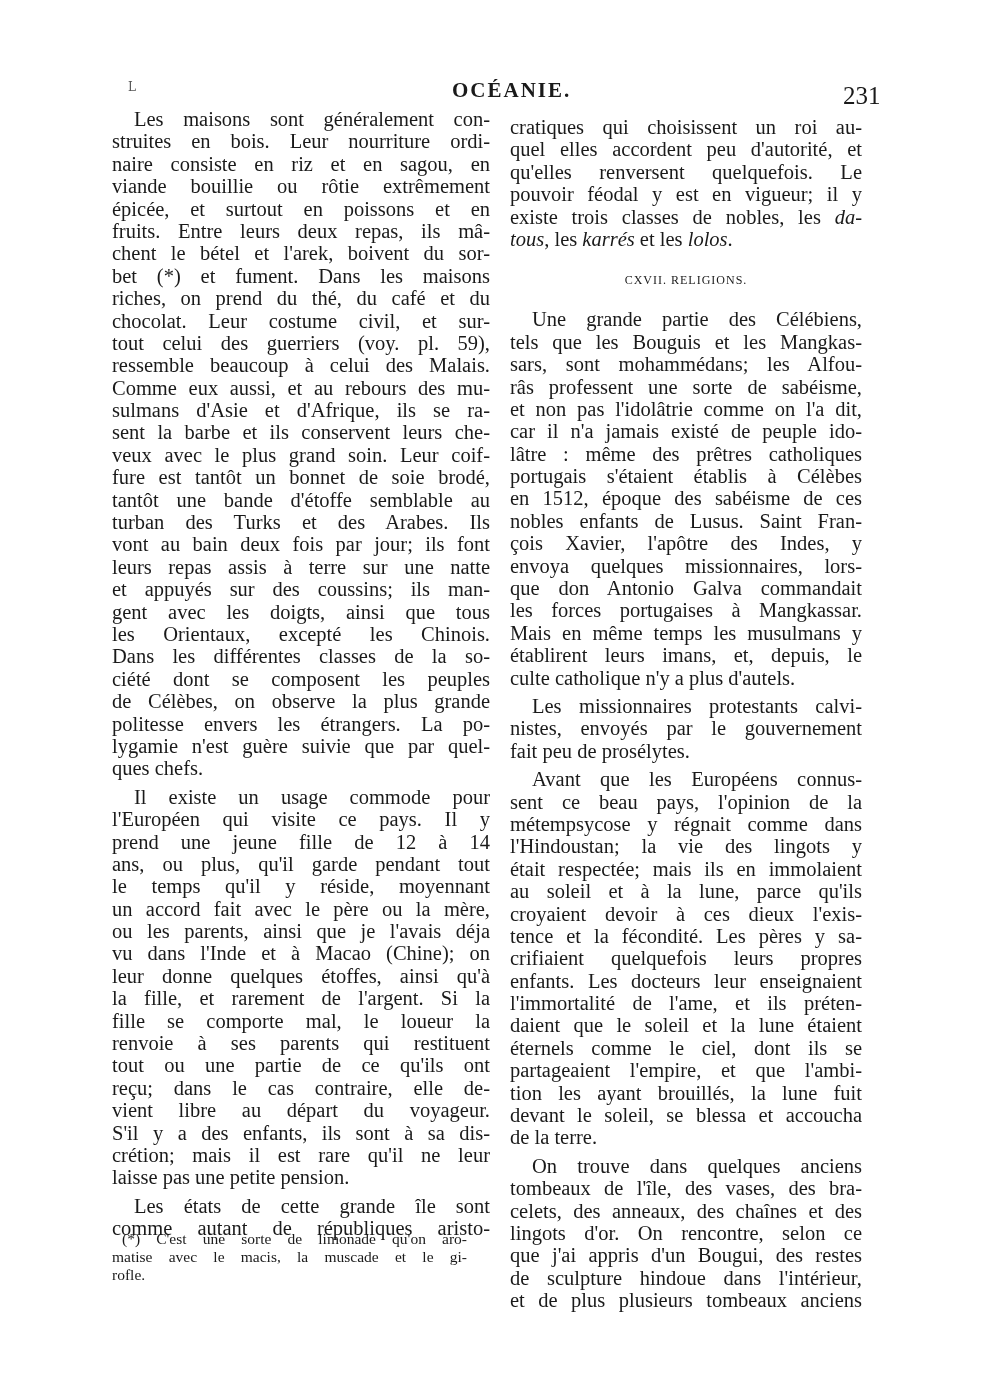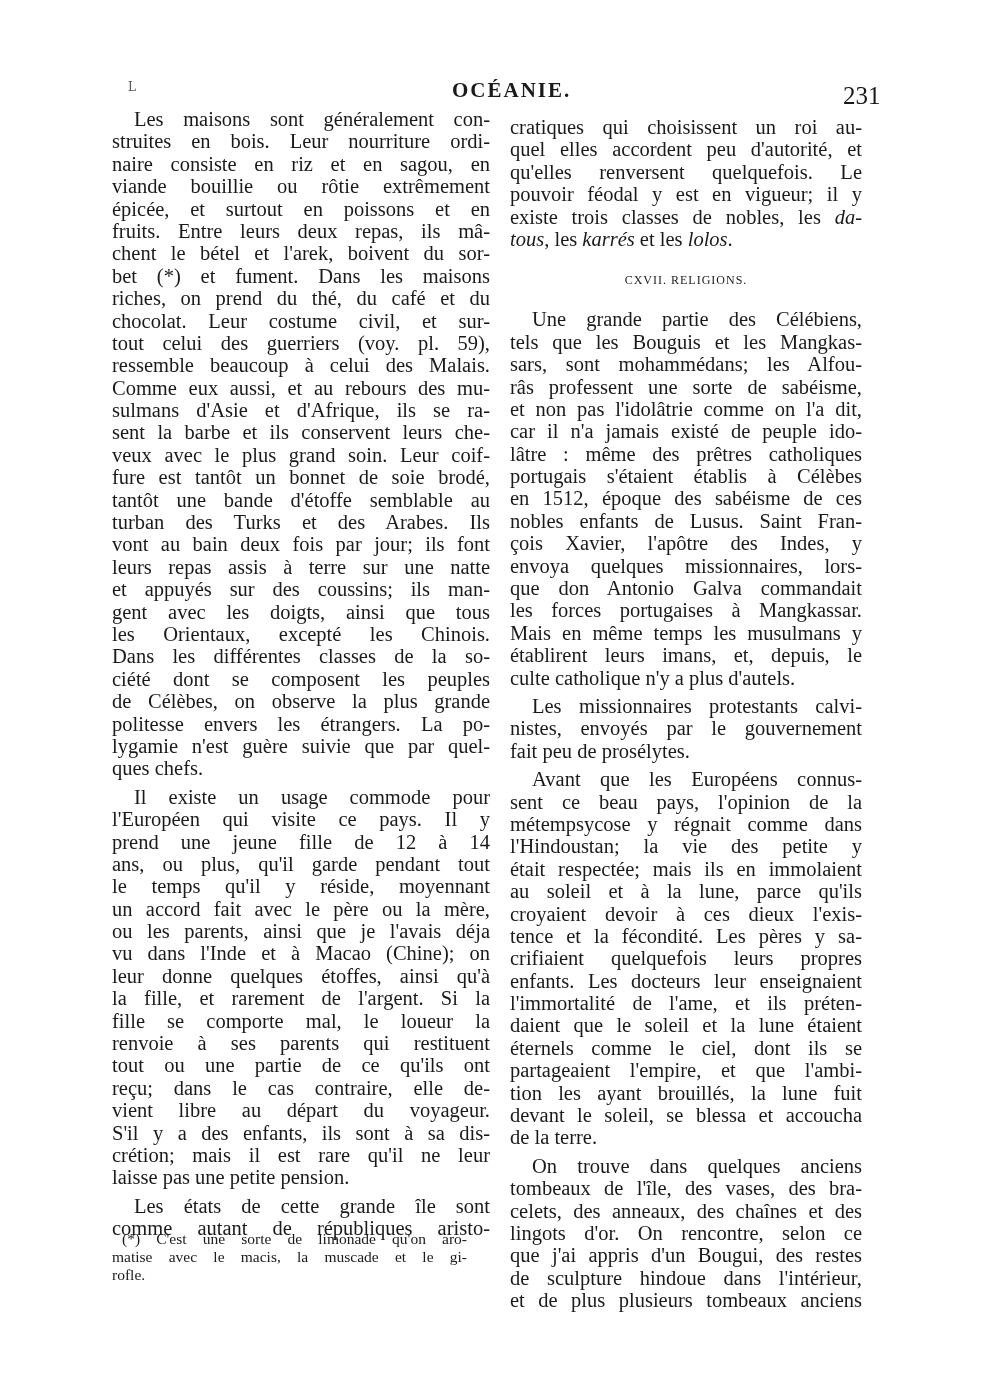--- a/index.html
+++ b/index.html
@@ -144,21 +144,21 @@
       </div>
     <div class="para-gap">
         <span class="line indent">Les missionnaires protestants calvi-</span>
         <span class="line">nistes, envoyés par le gouvernement</span>
         <span class="line last">fait peu de prosélytes.</span>
       </div>
     <div class="para-gap">
         <span class="line indent">Avant que les Européens connus-</span>
         <span class="line">sent ce beau pays, l'opinion de la</span>
         <span class="line">métempsycose y régnait comme dans</span>
-        <span class="line">l'Hindoustan; la vie des petite y</span>
+        <span class="line">l'Hindoustan; la vie des lingots y</span>
         <span class="line">était respectée; mais ils en immolaient</span>
         <span class="line">au soleil et à la lune, parce qu'ils</span>
         <span class="line">croyaient devoir à ces dieux l'exis-</span>
         <span class="line">tence et la fécondité. Les pères y sa-</span>
         <span class="line">crifiaient quelquefois leurs propres</span>
         <span class="line">enfants. Les docteurs leur enseignaient</span>
         <span class="line">l'immortalité de l'ame, et ils préten-</span>
         <span class="line">daient que le soleil et la lune étaient</span>
         <span class="line">éternels comme le ciel, dont ils se</span>
         <span class="line">partageaient l'empire, et que l'ambi-</span>

